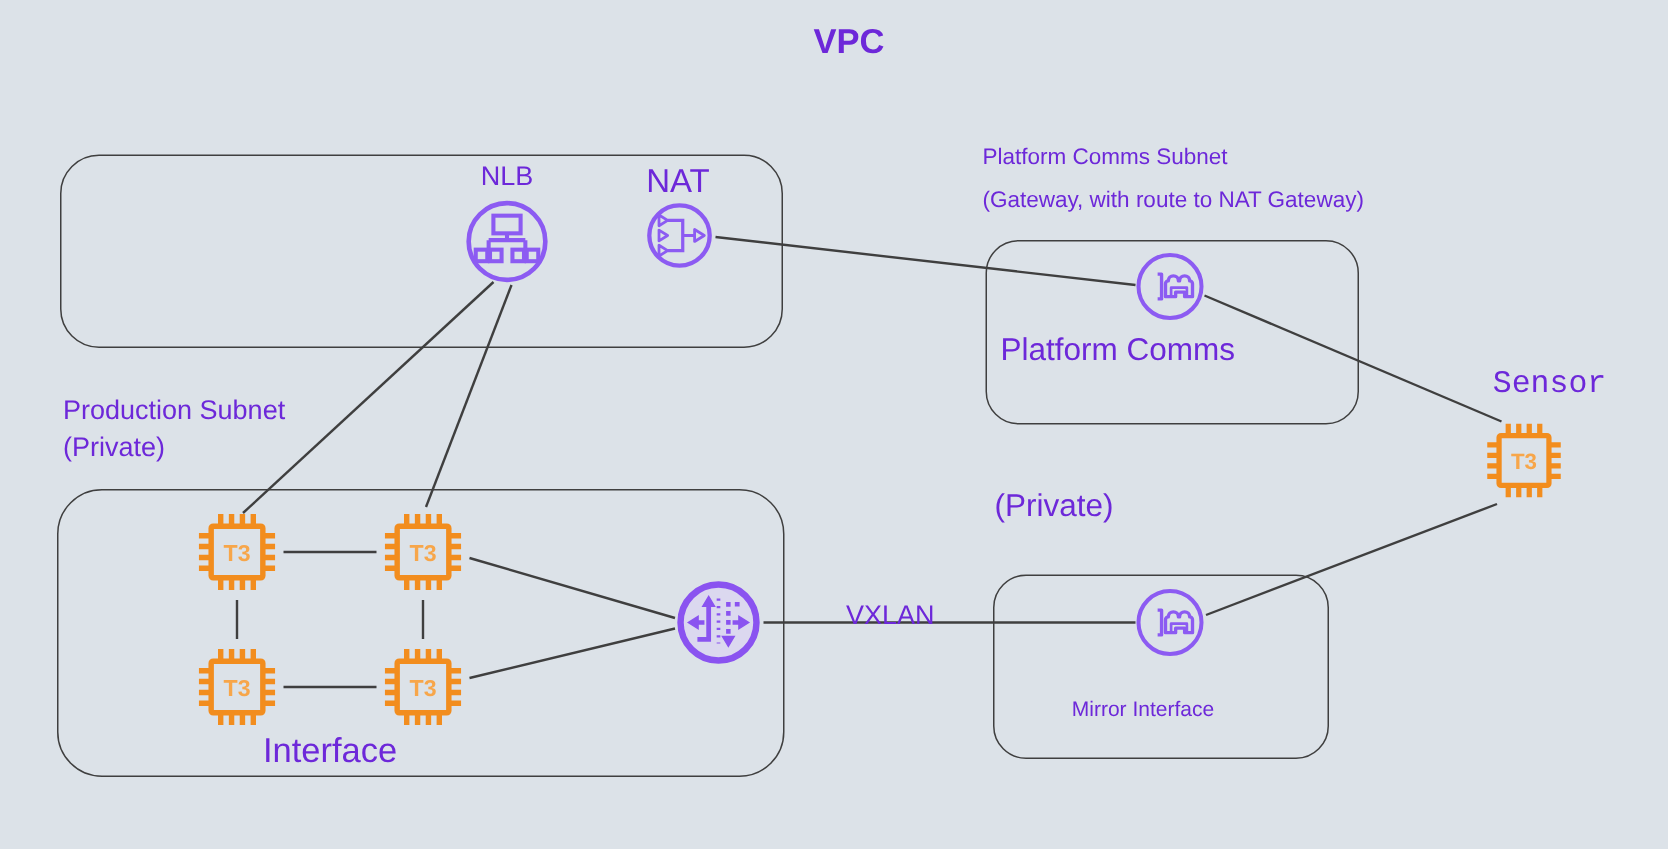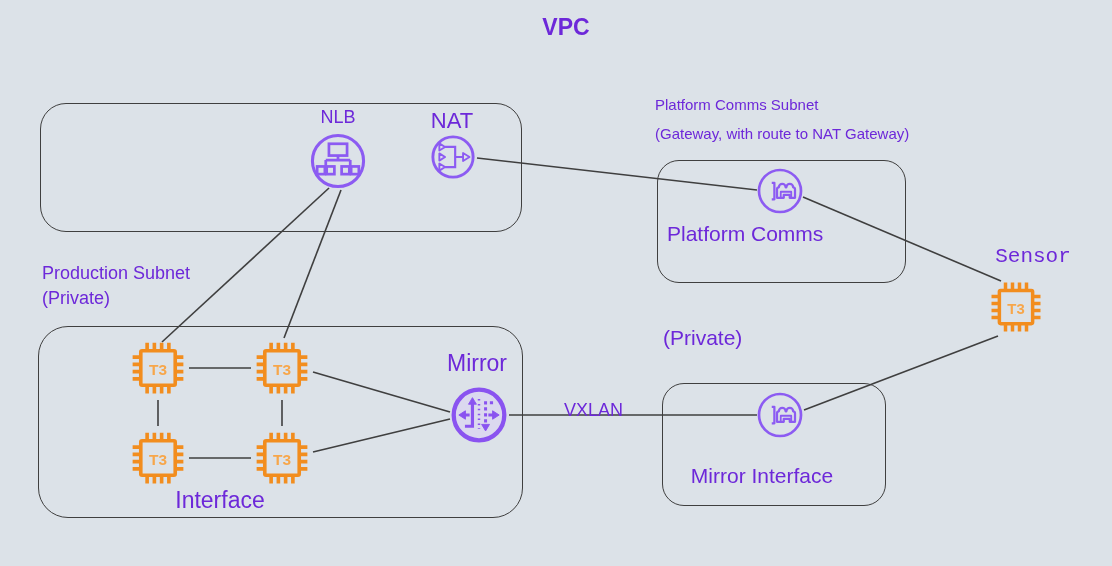--- a/index.html
+++ b/index.html
@@ -67,27 +67,26 @@
   </div>
 
   <div class="abs label txt" style="left:663px;top:324px;font-size:21px;line-height:27px;">
     <span>(Private)</span>
   </div>
 
   <div class="abs label txt" style="left:667px;top:220px;font-size:21px;line-height:28px;">
     <span>Platform Comms</span>
   </div>
 
-  <div class="abs label center txt" style="left:662px;top:464px;width:200px;font-size:21px;">Mirror Interface</div>
+  <div class="abs label center txt" style="left:662px;top:464px;width:200px;font-size:14px;">Mirror Interface</div>
 
   <div class="abs label center txt" style="left:308px;top:107px;width:60px;font-size:18px;">NLB</div>
 
   <div class="abs label center txt" style="left:422px;top:108px;width:60px;font-size:22px;">NAT</div>
 
-  <div class="abs label center txt" style="left:427px;top:350px;width:100px;font-size:23px;">Mirror</div>
 
   <div class="abs label center txt" style="left:150px;top:487px;width:140px;font-size:23px;">Interface</div>
 
   <div class="abs label center txt" style="left:973px;top:245px;width:120px;font-size:21px;font-family:Liberation Mono, monospace;">Sensor</div>
 
   <div class="abs label txt" style="left:564px;top:400px;font-size:18px;">VXLAN</div>
 
   <div class="abs node" style="left:309px;top:132px;">
     <svg class="icon" width="58" height="58" viewBox="0 0 64 64">
       <g stroke="#8c5bf2" fill="none">

